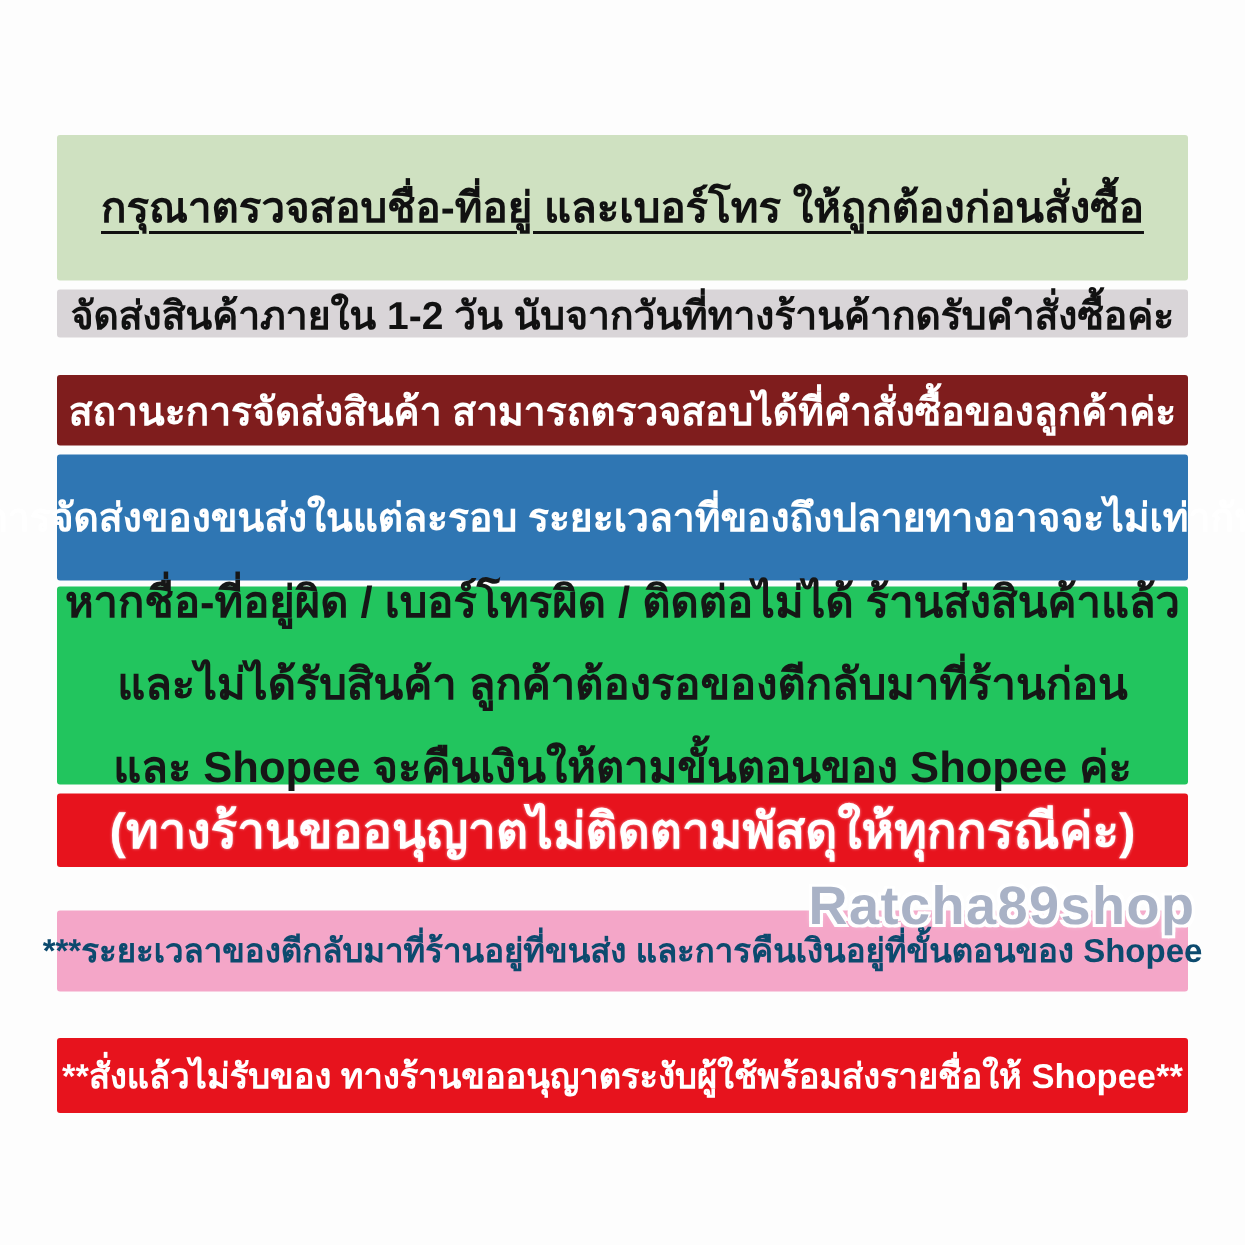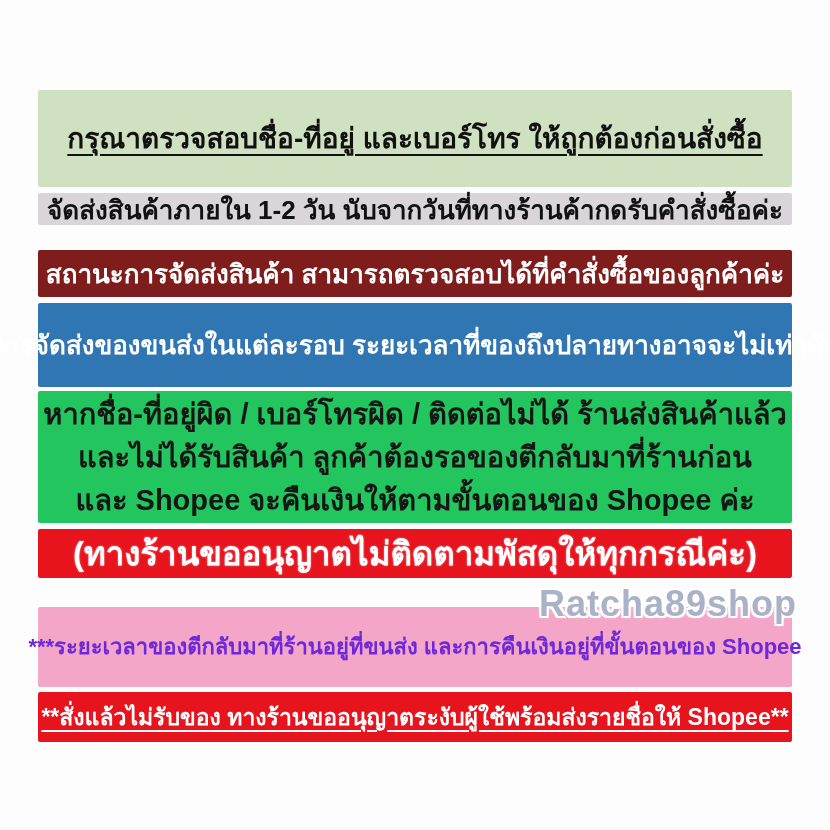--- a/index.html
+++ b/index.html
@@ -6,20 +6,21 @@
   body{
     width:830px;height:830px;position:relative;overflow:hidden;
     background:#fdfdfd;
     font-family:"Liberation Sans","DejaVu Sans",sans-serif;
   }
   .banner{
     position:absolute;left:38px;width:754px;
     display:flex;flex-direction:column;justify-content:center;align-items:center;
     text-align:center;font-weight:bold;border-radius:2px;
     box-sizing:border-box;
+    gap:12px;
   }
   .banner .line{display:block;white-space:nowrap;}
 
   
   .band-green{top:90px;height:97px;background:#cfe1c1;color:#111111;
     font-size:28px;line-height:44px;}
   .band-green .line{text-decoration:underline;text-decoration-thickness:2px;text-underline-offset:6px;}
 
   
   .band-gray{top:193px;height:32px;background:#d9d5d8;color:#111111;
@@ -35,27 +36,27 @@
 
   
   .band-pink-1{top:391px;height:132px;background:#22c55e;color:#161616;
     font-size:29px;line-height:43px;}
 
   
   .band-red-1{top:529px;height:49px;background:#e7131d;color:#ffffff;
     font-size:33px;text-shadow:0 0 2px rgba(255,210,220,.75);}
 
   
-  .band-pink-2{top:607px;height:80px;background:#f4a6c8;color:#6d28d9;
+  .band-pink-2{top:607px;height:54px;background:#f4a6c8;color:#0c4a6e;
     font-size:22px;line-height:34px;}
 
   
   .band-red-2{top:692px;height:50px;background:#e7131d;color:#ffffff;
     font-size:23px;}
-  .band-red-2 .line{text-decoration:underline;text-decoration-thickness:2px;text-underline-offset:5px;}
+  .band-red-2 .line{text-decoration-thickness:2px;text-underline-offset:5px;}
 
   
   .watermark{
     position:absolute;top:583px;right:33px;
     font-size:36px;font-weight:bold;letter-spacing:1px;
     color:#a9b2c6;
     text-shadow:-2px -2px 0 #ffffff,2px -2px 0 #ffffff,-2px 2px 0 #ffffff,2px 2px 0 #ffffff,0 0 4px #ffffff;
     z-index:5;
   }
 </style>

